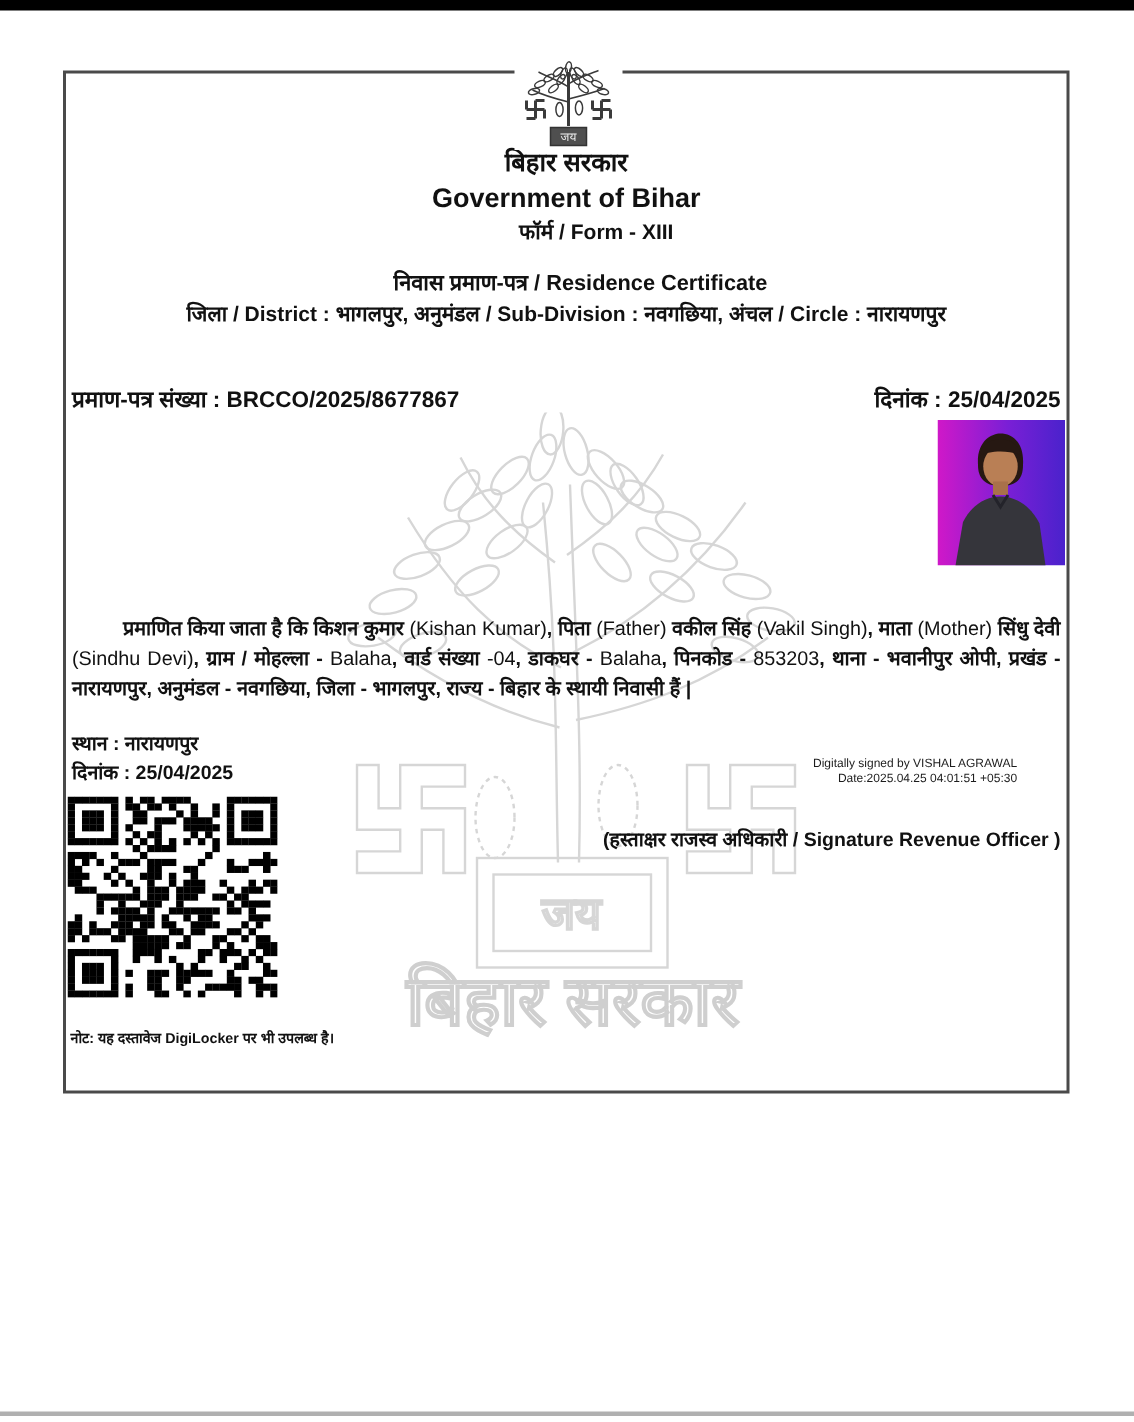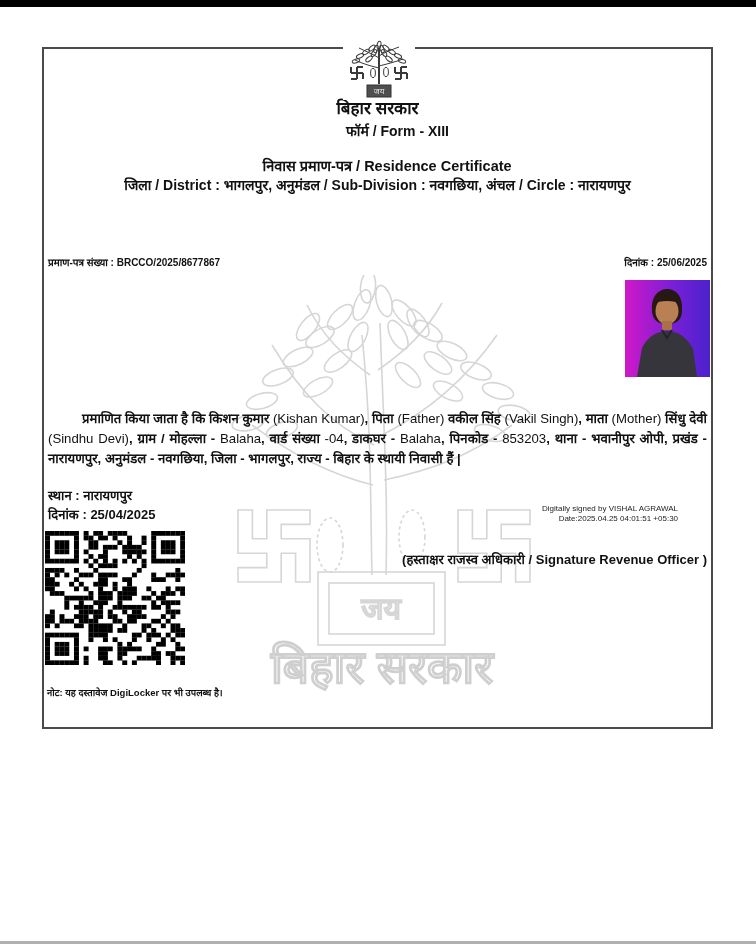--- a/index.html
+++ b/index.html
@@ -16,21 +16,21 @@
   .logo{position:absolute;left:299px;top:-9px;width:72px;height:60px;background:#fff;z-index:3;}
 
   .head{position:relative;z-index:2;text-align:center;padding-top:50px;line-height:1.15;}
   .org-hi{font-size:17px;font-weight:700;}
   .org-en{font-size:18px;font-weight:700;margin-top:3px;}
   .form-line{font-size:14px;font-weight:700;margin-top:4px;margin-left:40px;}
   .doc-title{font-size:14.5px;font-weight:700;margin-top:19px;padding-left:19px;}
   .region-line{font-size:14px;font-weight:700;margin-top:3px;}
 
   .meta{position:absolute;left:4px;right:4px;top:206px;display:flex;justify-content:space-between;
-        font-size:10px;font-weight:700;z-index:2;}
+        font-size:15px;font-weight:700;z-index:2;}
 
   .photo{position:absolute;right:1px;top:231px;width:85px;height:97px;z-index:2;}
 
   .body-par{position:absolute;left:4px;right:4px;top:347px;font-size:13.2px;line-height:20px;
             font-weight:600;text-align:justify;text-indent:34px;z-index:1;}
   .body-par .b{font-weight:400;}
 
   .place-block{position:absolute;left:4px;top:437px;font-size:13px;font-weight:700;line-height:19px;z-index:2;}
 
   .qr{position:absolute;left:1px;top:482px;width:140px;height:134px;z-index:2;}
@@ -133,33 +133,34 @@
         <ellipse cx="43" cy="32" rx="2.4" ry="4.6"></ellipse>
         <path stroke-width="2" d="M14 27 V39 M8 33 H20 M14 27 H20 M20 33 V39 M14 39 H8 M8 33 V27"></path>
         <path stroke-width="2" d="M58 27 V39 M52 33 H64 M58 27 H64 M64 33 V39 M58 39 H52 M52 33 V27"></path>
         <rect x="24" y="45" width="24" height="12" fill="#4f4f4f" stroke="#333"></rect>
         <text x="36" y="54" text-anchor="middle" font-size="8" fill="#e8e8e8" stroke="none">जय</text>
       </svg>
     </div>
 
     <div class="head">
       <div class="org-hi">बिहार सरकार</div>
+      <div class="org-en">Government of Bihar</div>
       <div class="form-line">फॉर्म / Form - XIII</div>
       <div class="doc-title">निवास प्रमाण-पत्र / Residence Certificate</div>
       <div class="region-line">जिला / District : भागलपुर, अनुमंडल / Sub-Division : नवगछिया, अंचल / Circle : नारायणपुर</div>
     </div>
 
     <div class="meta">
       <div>
         <span>प्रमाण-पत्र संख्या :</span>
         <span>BRCCO/2025/8677867</span>
       </div>
       <div>
         <span>दिनांक :</span>
-        <span>25/06/2025</span>
+        <span>25/04/2025</span>
       </div>
     </div>
 
     <div class="photo">
       <svg viewBox="0 0 85 97" width="85" height="97">
         <defs>
           <linearGradient id="pbg" x1="0" y1="0" x2="1" y2="0">
             <stop offset="0" stop-color="#d018c8"></stop>
             <stop offset="0.55" stop-color="#7a1fd6"></stop>
             <stop offset="1" stop-color="#4a22cc"></stop>

